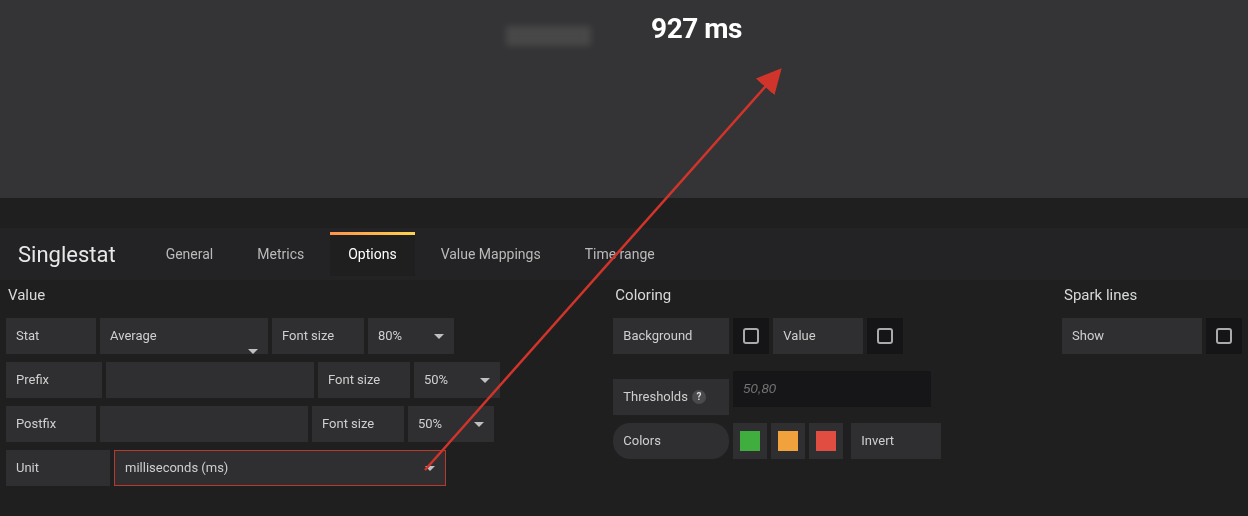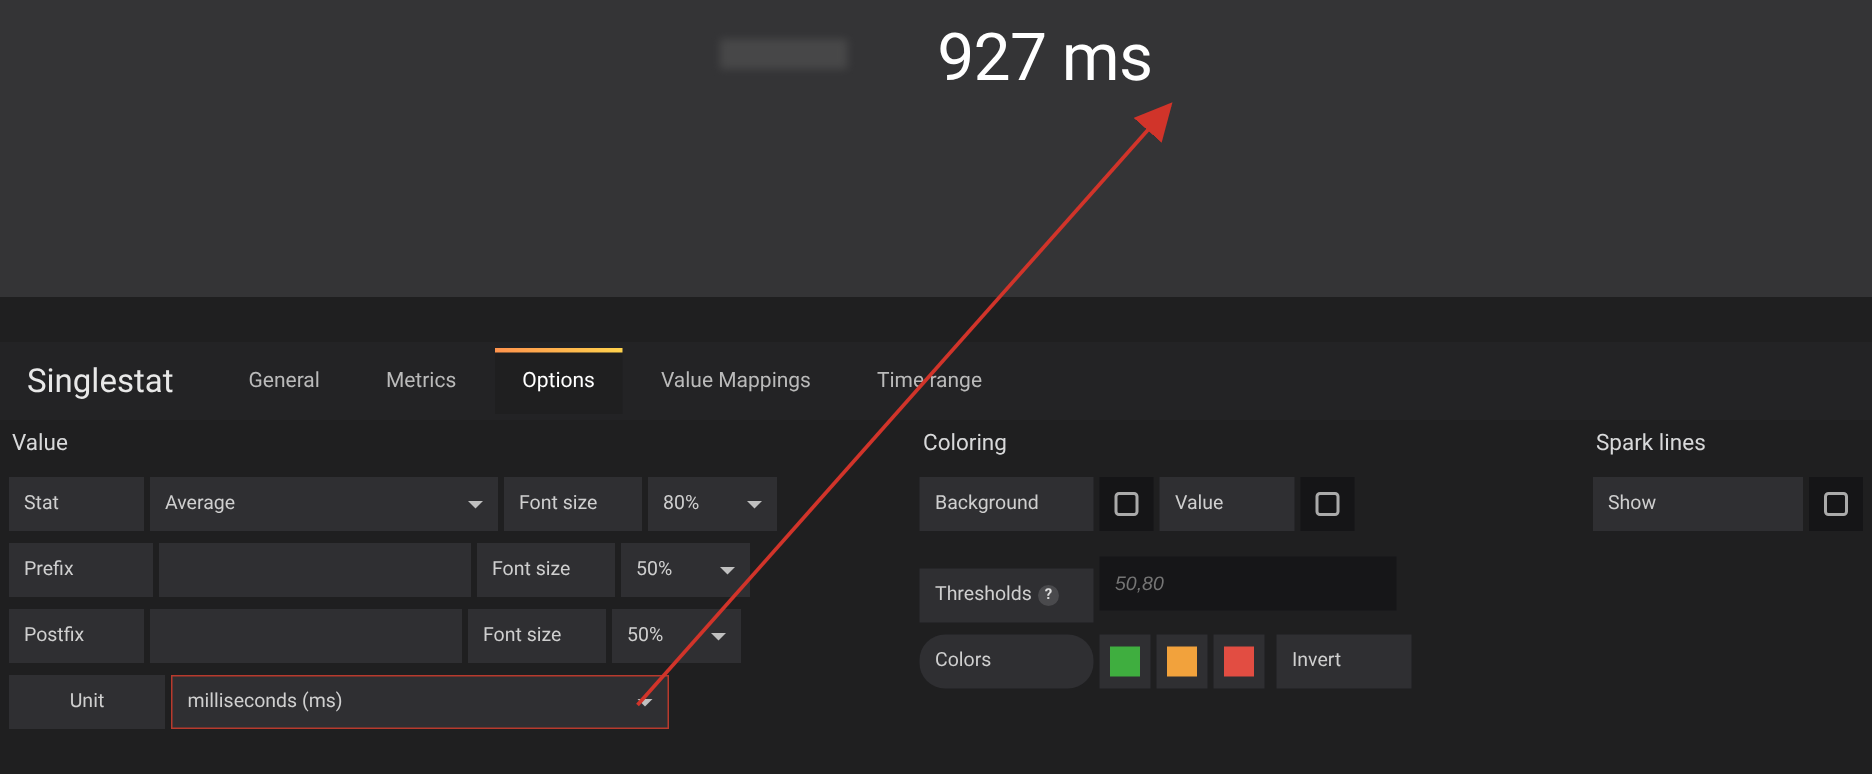--- a/index.html
+++ b/index.html
@@ -24,22 +24,22 @@
   }
   .preview .label-blur {
     width: 85px; height: 20px;
     background: #555;
     margin-top: 14px;
     margin-right: 60px;
     filter: blur(3px);
     opacity: 0.6;
   }
   .preview .stat-value {
-    font-size: 44px;
-    font-weight: 400;
+    font-size: 28px;
+    font-weight: 700;
     color: #ffffff;
     letter-spacing: -0.5px;
   }
   
   .editor-header {
     position: absolute;
     left: 0; right: 0;
     top: 228px;
     height: 52px;
     background: #232325;
@@ -178,21 +178,21 @@
   <div class="tab">Time range</div>
 </div>
 
 <div class="options-body">
 
   <div class="section" style="width:560px;">
     <h5>Value</h5>
 
     <div class="form-row">
       <div class="gf-label" style="width:84px;">Stat</div>
-      <div class="gf-select" style="width:232px;">
+      <div class="gf-select" style="width:168px;align-items:flex-end;">
         <span>Average</span>
         <span class="caret"></span>
       </div>
       <div class="gf-label small" style="width:92px;">Font size</div>
       <div class="gf-select" style="width:86px;">
         <span>80%</span>
         <span class="caret"></span>
       </div>
     </div>
 
@@ -210,21 +210,21 @@
       <div class="gf-label" style="width:76px;">Postfix</div>
       <input class="gf-input dark" style="width: 208px;" value="">
       <div class="gf-label small" style="width:92px;">Font size</div>
       <div class="gf-select" style="width:86px;">
         <span>50%</span>
         <span class="caret"></span>
       </div>
     </div>
 
     <div class="form-row">
-      <div class="gf-label" style="width:104px;text-align:center;">Unit</div>
+      <div class="gf-label" style="width:104px;">Unit</div>
       <div class="gf-select unit-highlight" style="width:332px;">
         <span>milliseconds (ms)</span>
         <span class="caret"></span>
       </div>
     </div>
   </div>
 
   <div class="section" style="width:400px;">
     <h5>Coloring</h5>
 

